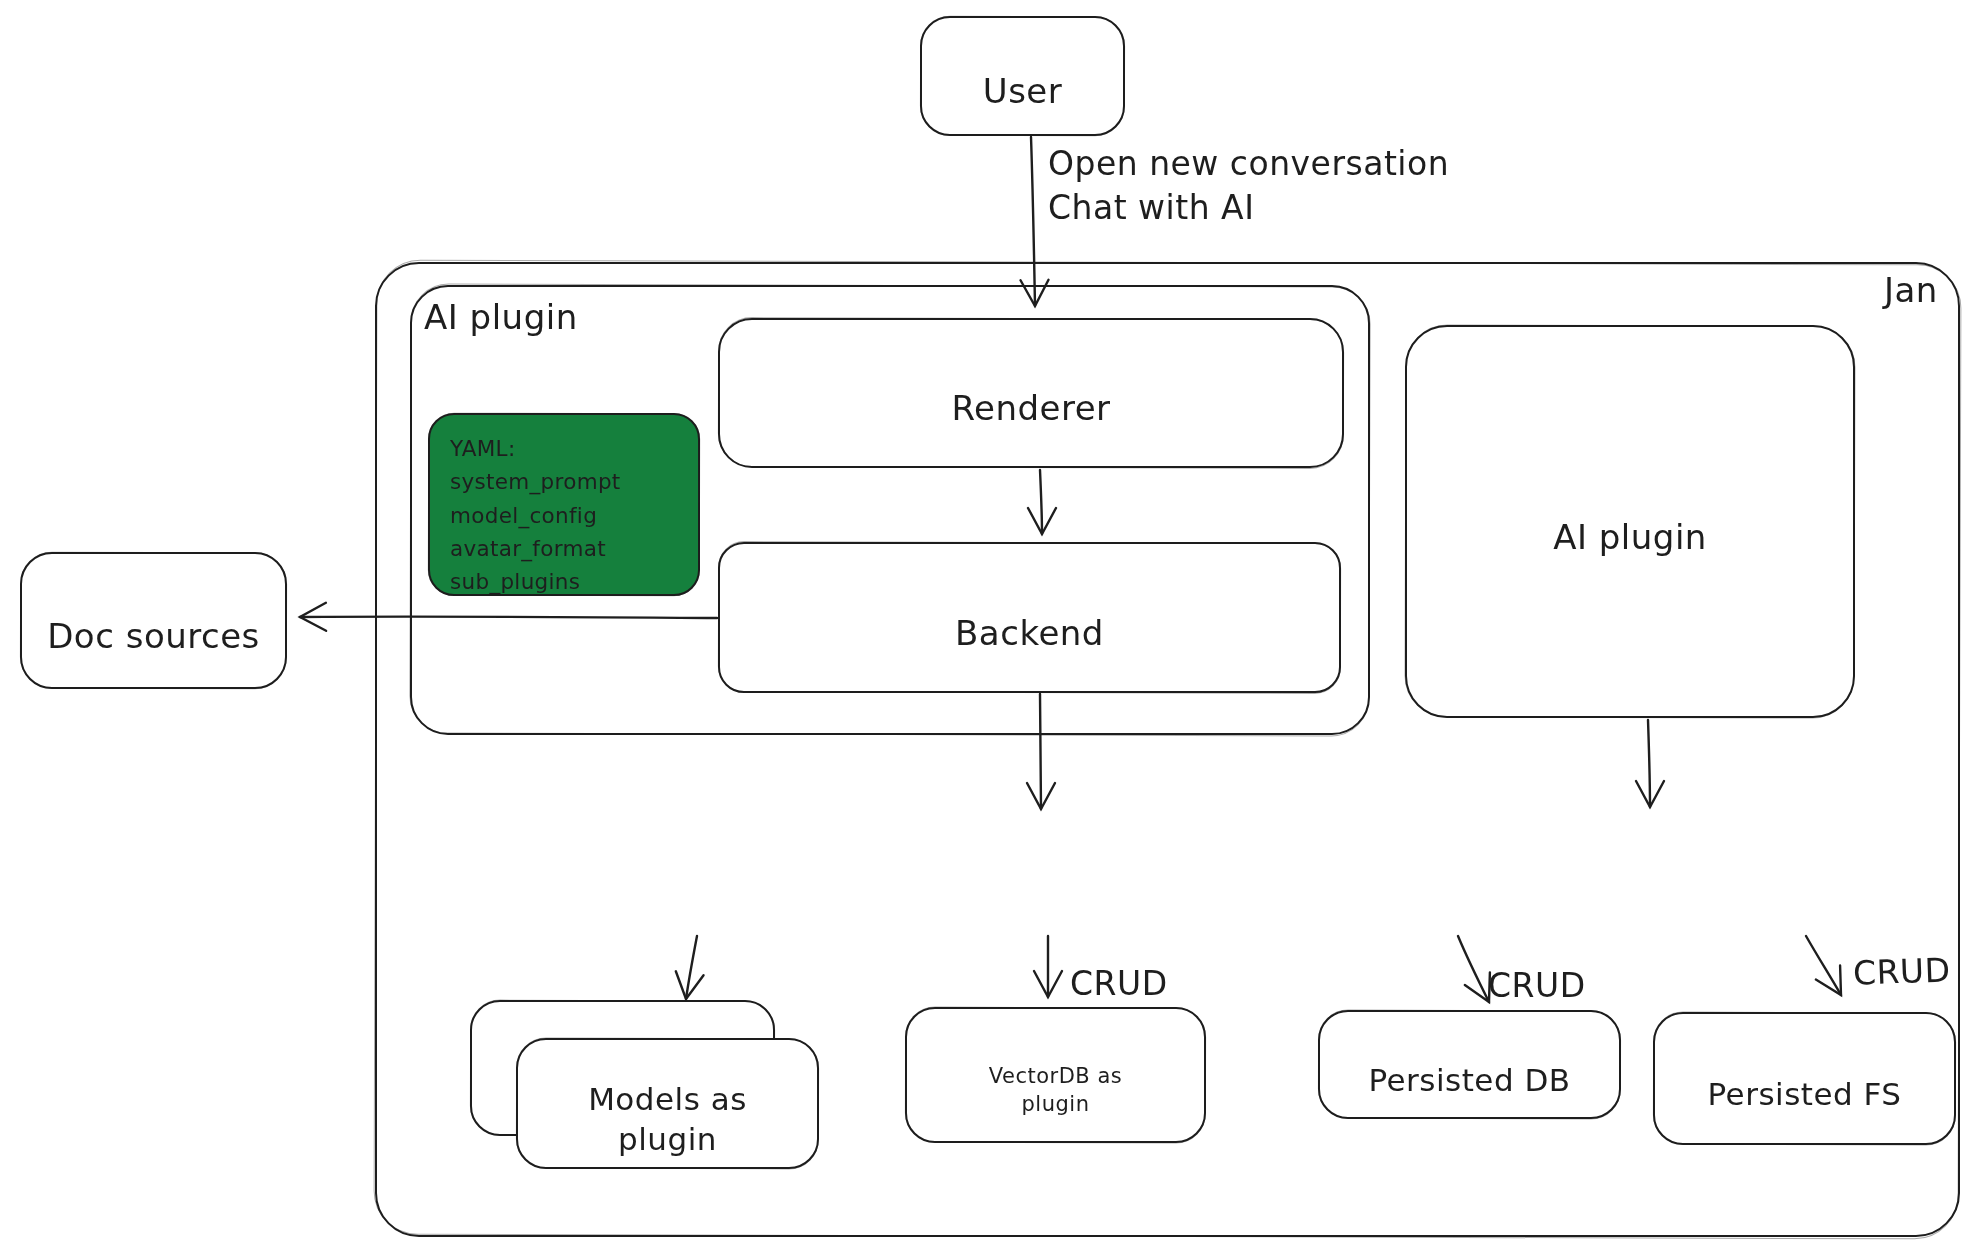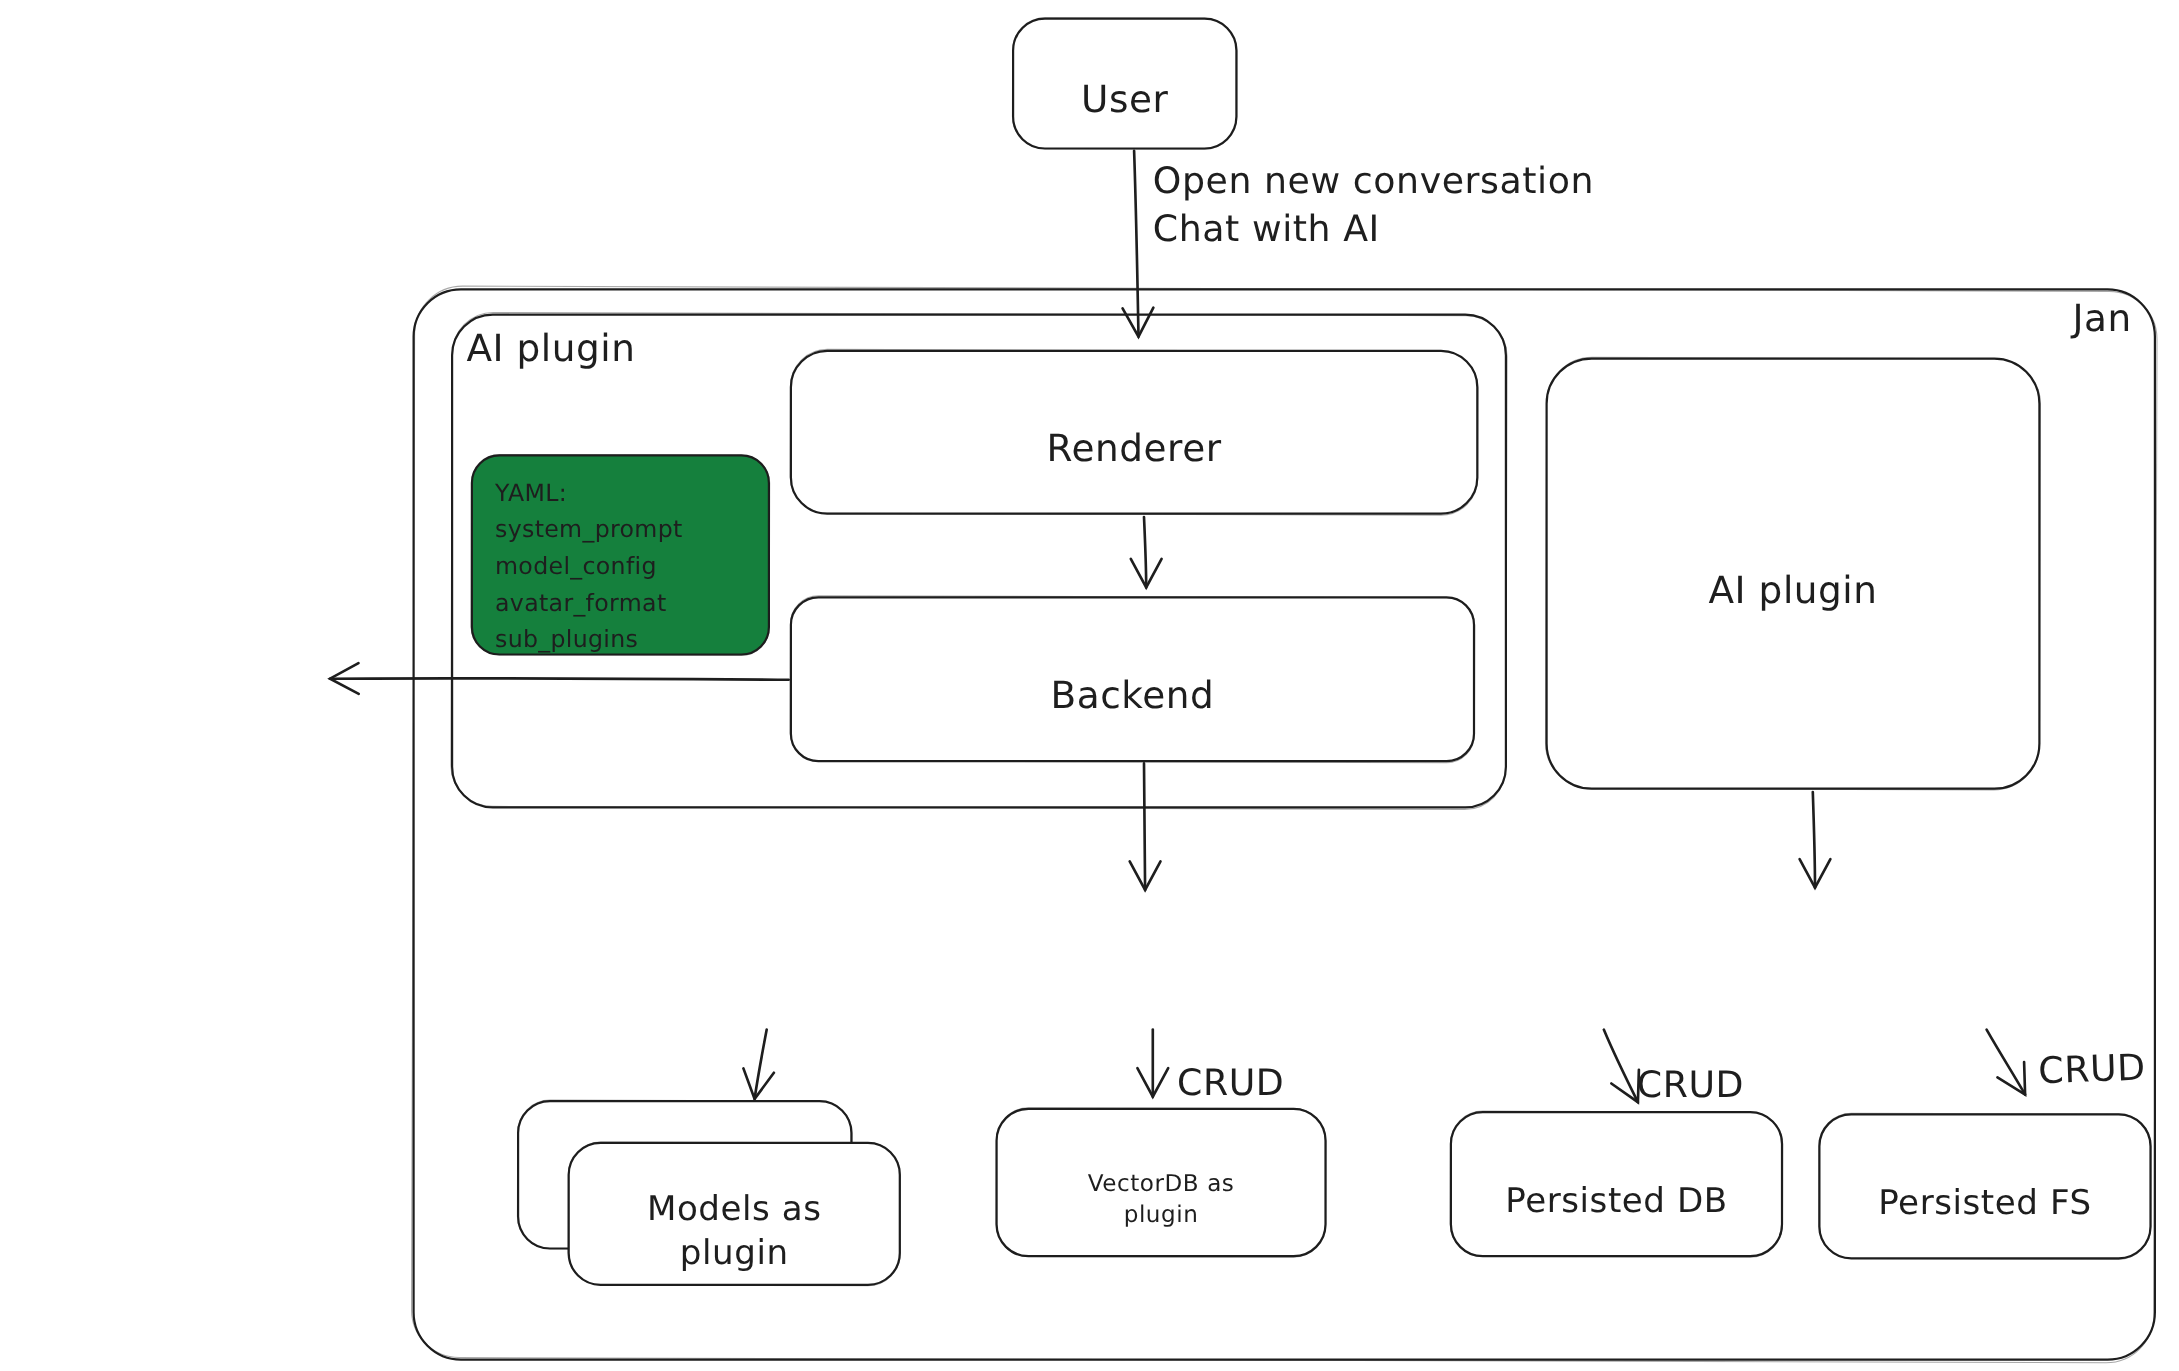--- a/index.html
+++ b/index.html
@@ -107,34 +107,37 @@
   </div>
 
   <div class="sketch-box lvl-2" style="left:718px;top:542px;width:623px;height:151px;border-radius:26px;background:#fff;">
     <div class="node-label">Backend</div>
   </div>
 
   <div class="sketch-box lvl-2" style="left:1405px;top:325px;width:450px;height:393px;border-radius:42px;background:#fff;">
     <div class="node-label">AI plugin</div>
   </div>
 
+  <div class="sketch-box lvl-2" style="left:20px;top:552px;width:267px;height:137px;border-radius:32px;background:#fff;">
+    <div class="node-label">Doc sources</div>
+  </div>
 
 
   <div class="sketch-box lvl-2" style="left:470px;top:1000px;width:305px;height:136px;border-radius:30px;background:#fff;"></div>
   <div class="sketch-box lvl-2" style="left:516px;top:1038px;width:303px;height:131px;border-radius:30px;background:#fff;">
     <div class="node-label" style="font-size:31px;">Models as
 plugin</div>
   </div>
 
   <div class="sketch-box lvl-2" style="left:905px;top:1007px;width:301px;height:136px;border-radius:30px;background:#fff;">
     <div class="node-label" style="font-size:21px;">VectorDB as
 plugin</div>
   </div>
 
-  <div class="sketch-box lvl-2" style="left:1318px;top:1010px;width:303px;height:133px;border-radius:30px;background:#fff;">
+  <div class="sketch-box lvl-2" style="left:1318px;top:1010px;width:303px;height:109px;border-radius:30px;background:#fff;">
     <div class="node-label" style="font-size:31px;">Persisted DB</div>
   </div>
 
   <div class="sketch-box lvl-2" style="left:1653px;top:1012px;width:303px;height:133px;border-radius:30px;background:#fff;">
     <div class="node-label" style="font-size:31px;">Persisted FS</div>
   </div>
 
   <svg class="wires" viewBox="0 0 1981 1246">
     <defs>
       <marker id="ah" orient="auto" markerUnits="userSpaceOnUse" refX="0" refY="0" markerWidth="70" markerHeight="70" style="overflow:visible">

